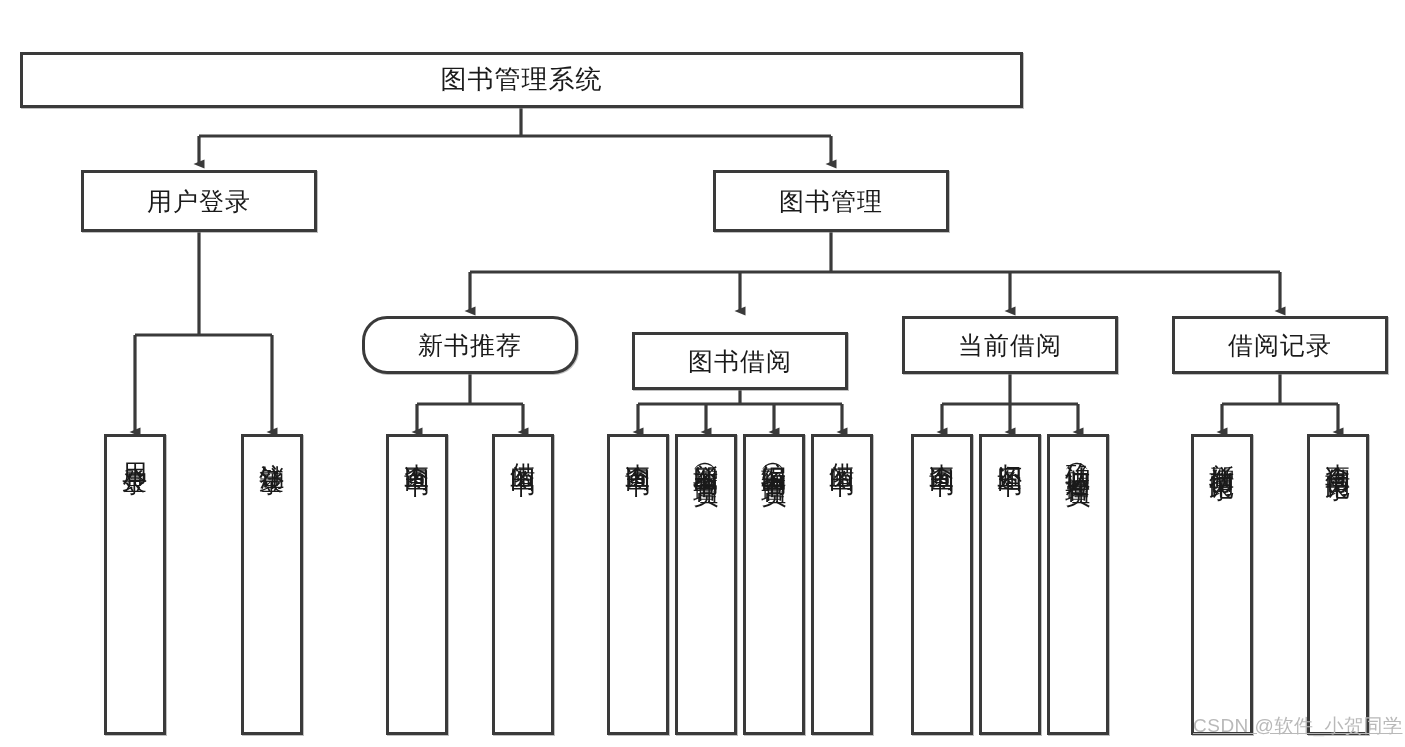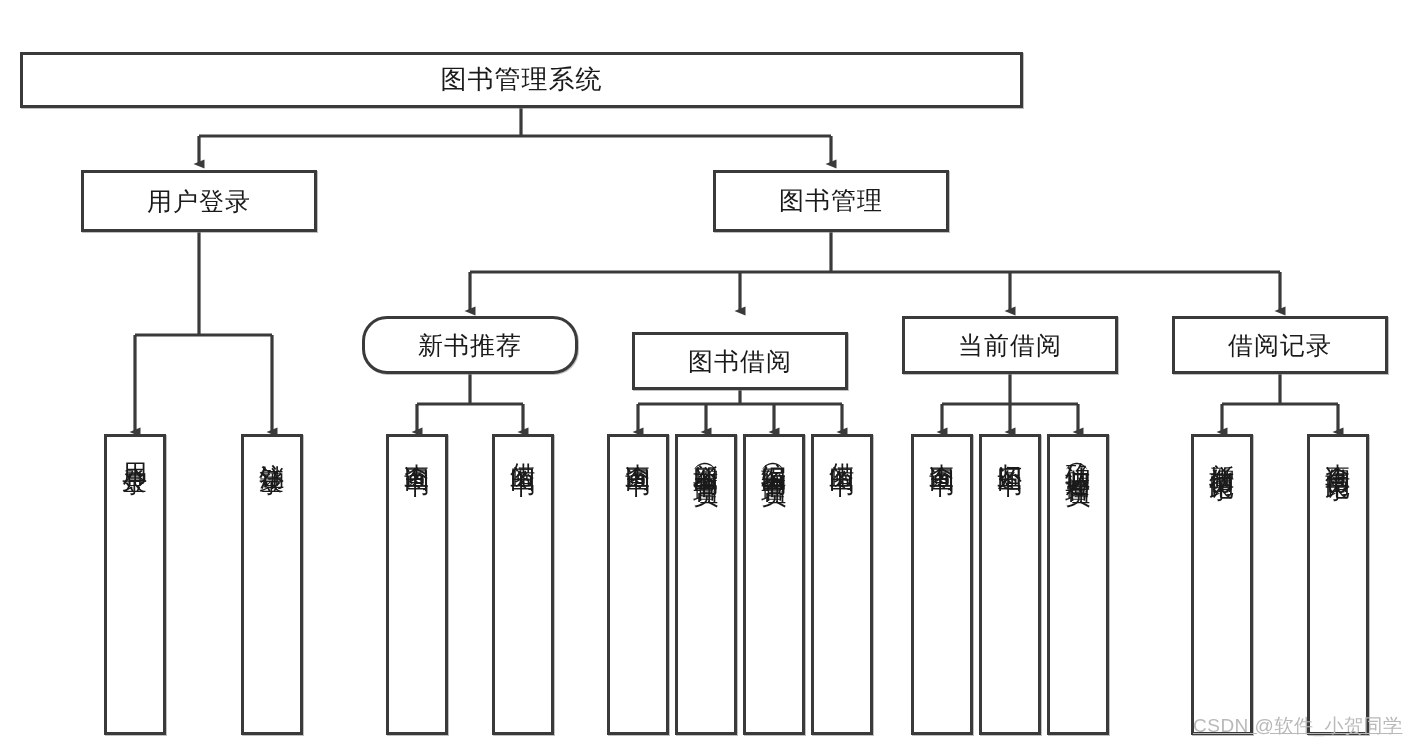--- a/index.html
+++ b/index.html
@@ -135,21 +135,21 @@
   </svg>
 
   <div class="node horiz root" style="left:20px; top:12px; width:1003px; height:56px;margin-top:40px;">
     <span class="node-label">图书管理系统</span>
   </div>
 
   <div class="node horiz" style="left:81px; top:170px; width:236px; height:62px;">
     <span class="node-label">用户登录</span>
   </div>
 
-  <div class="node horiz" style="left:713px; top:170px; width:236px; height:62px;font-family:Liberation Serif, serif;">
+  <div class="node horiz" style="left:713px; top:170px; width:236px; height:62px;">
     <span class="node-label">图书管理</span>
   </div>
 
   <div class="node horiz" style="left:362px; top:316px; width:216px; height:58px;border-radius:25px;">
     <span class="node-label">新书推荐</span>
   </div>
 
   <div class="node horiz" style="left:632px; top:332px; width:216px; height:58px;">
     <span class="node-label">图书借阅</span>
   </div>

